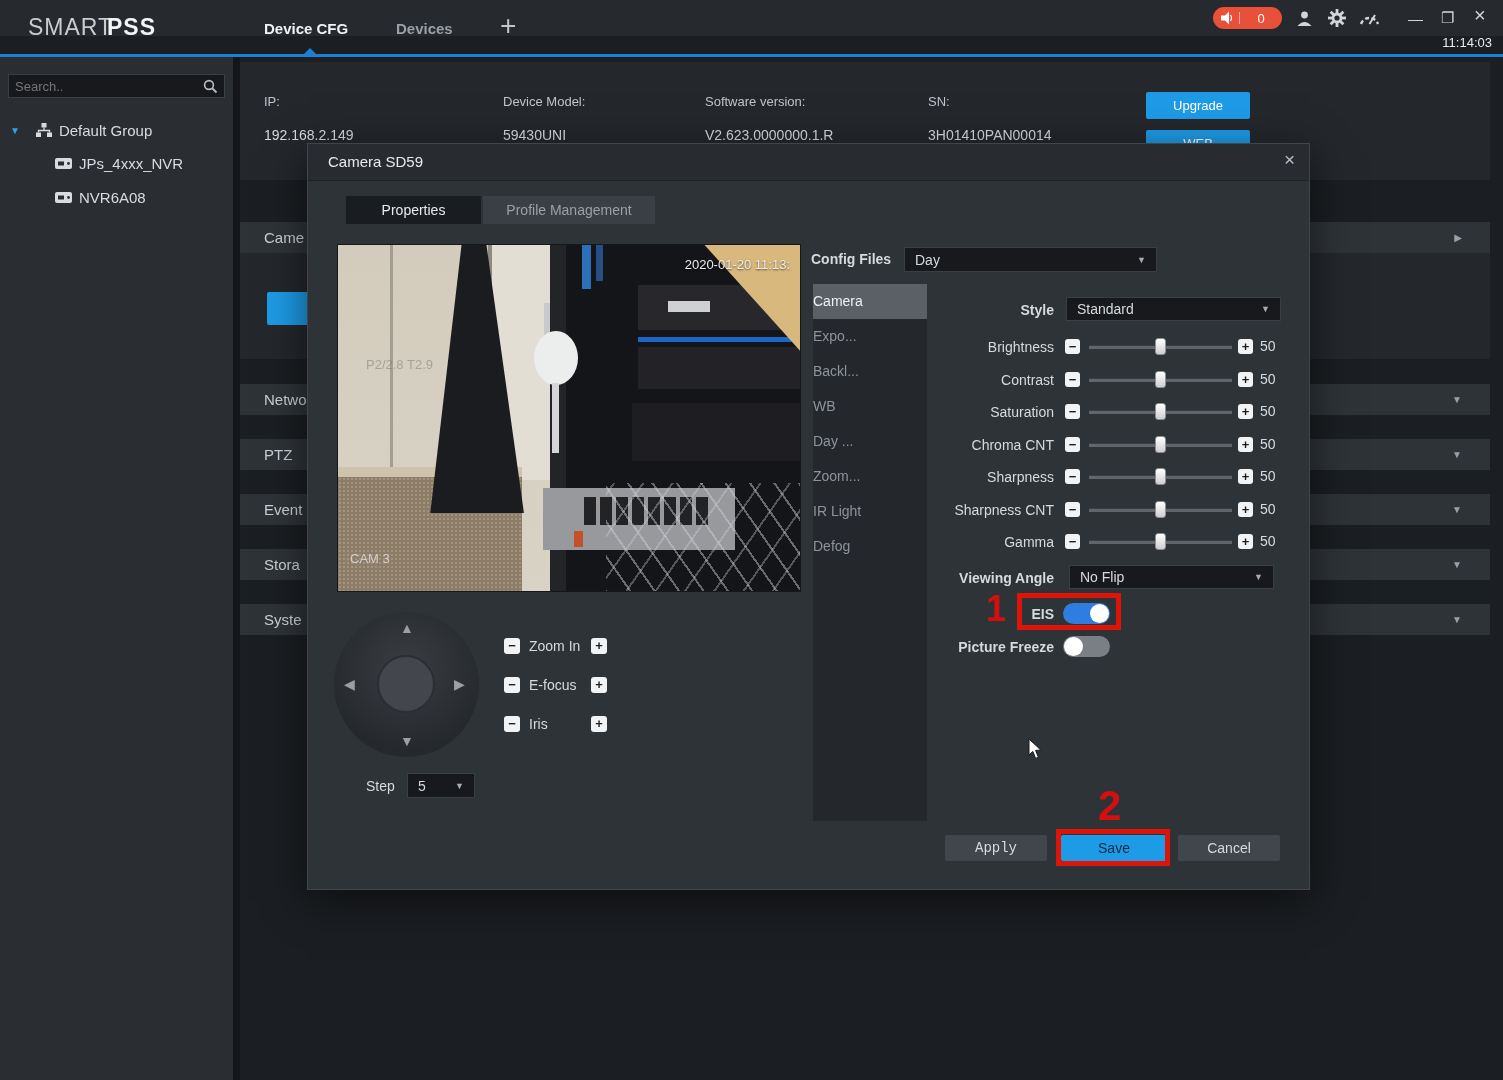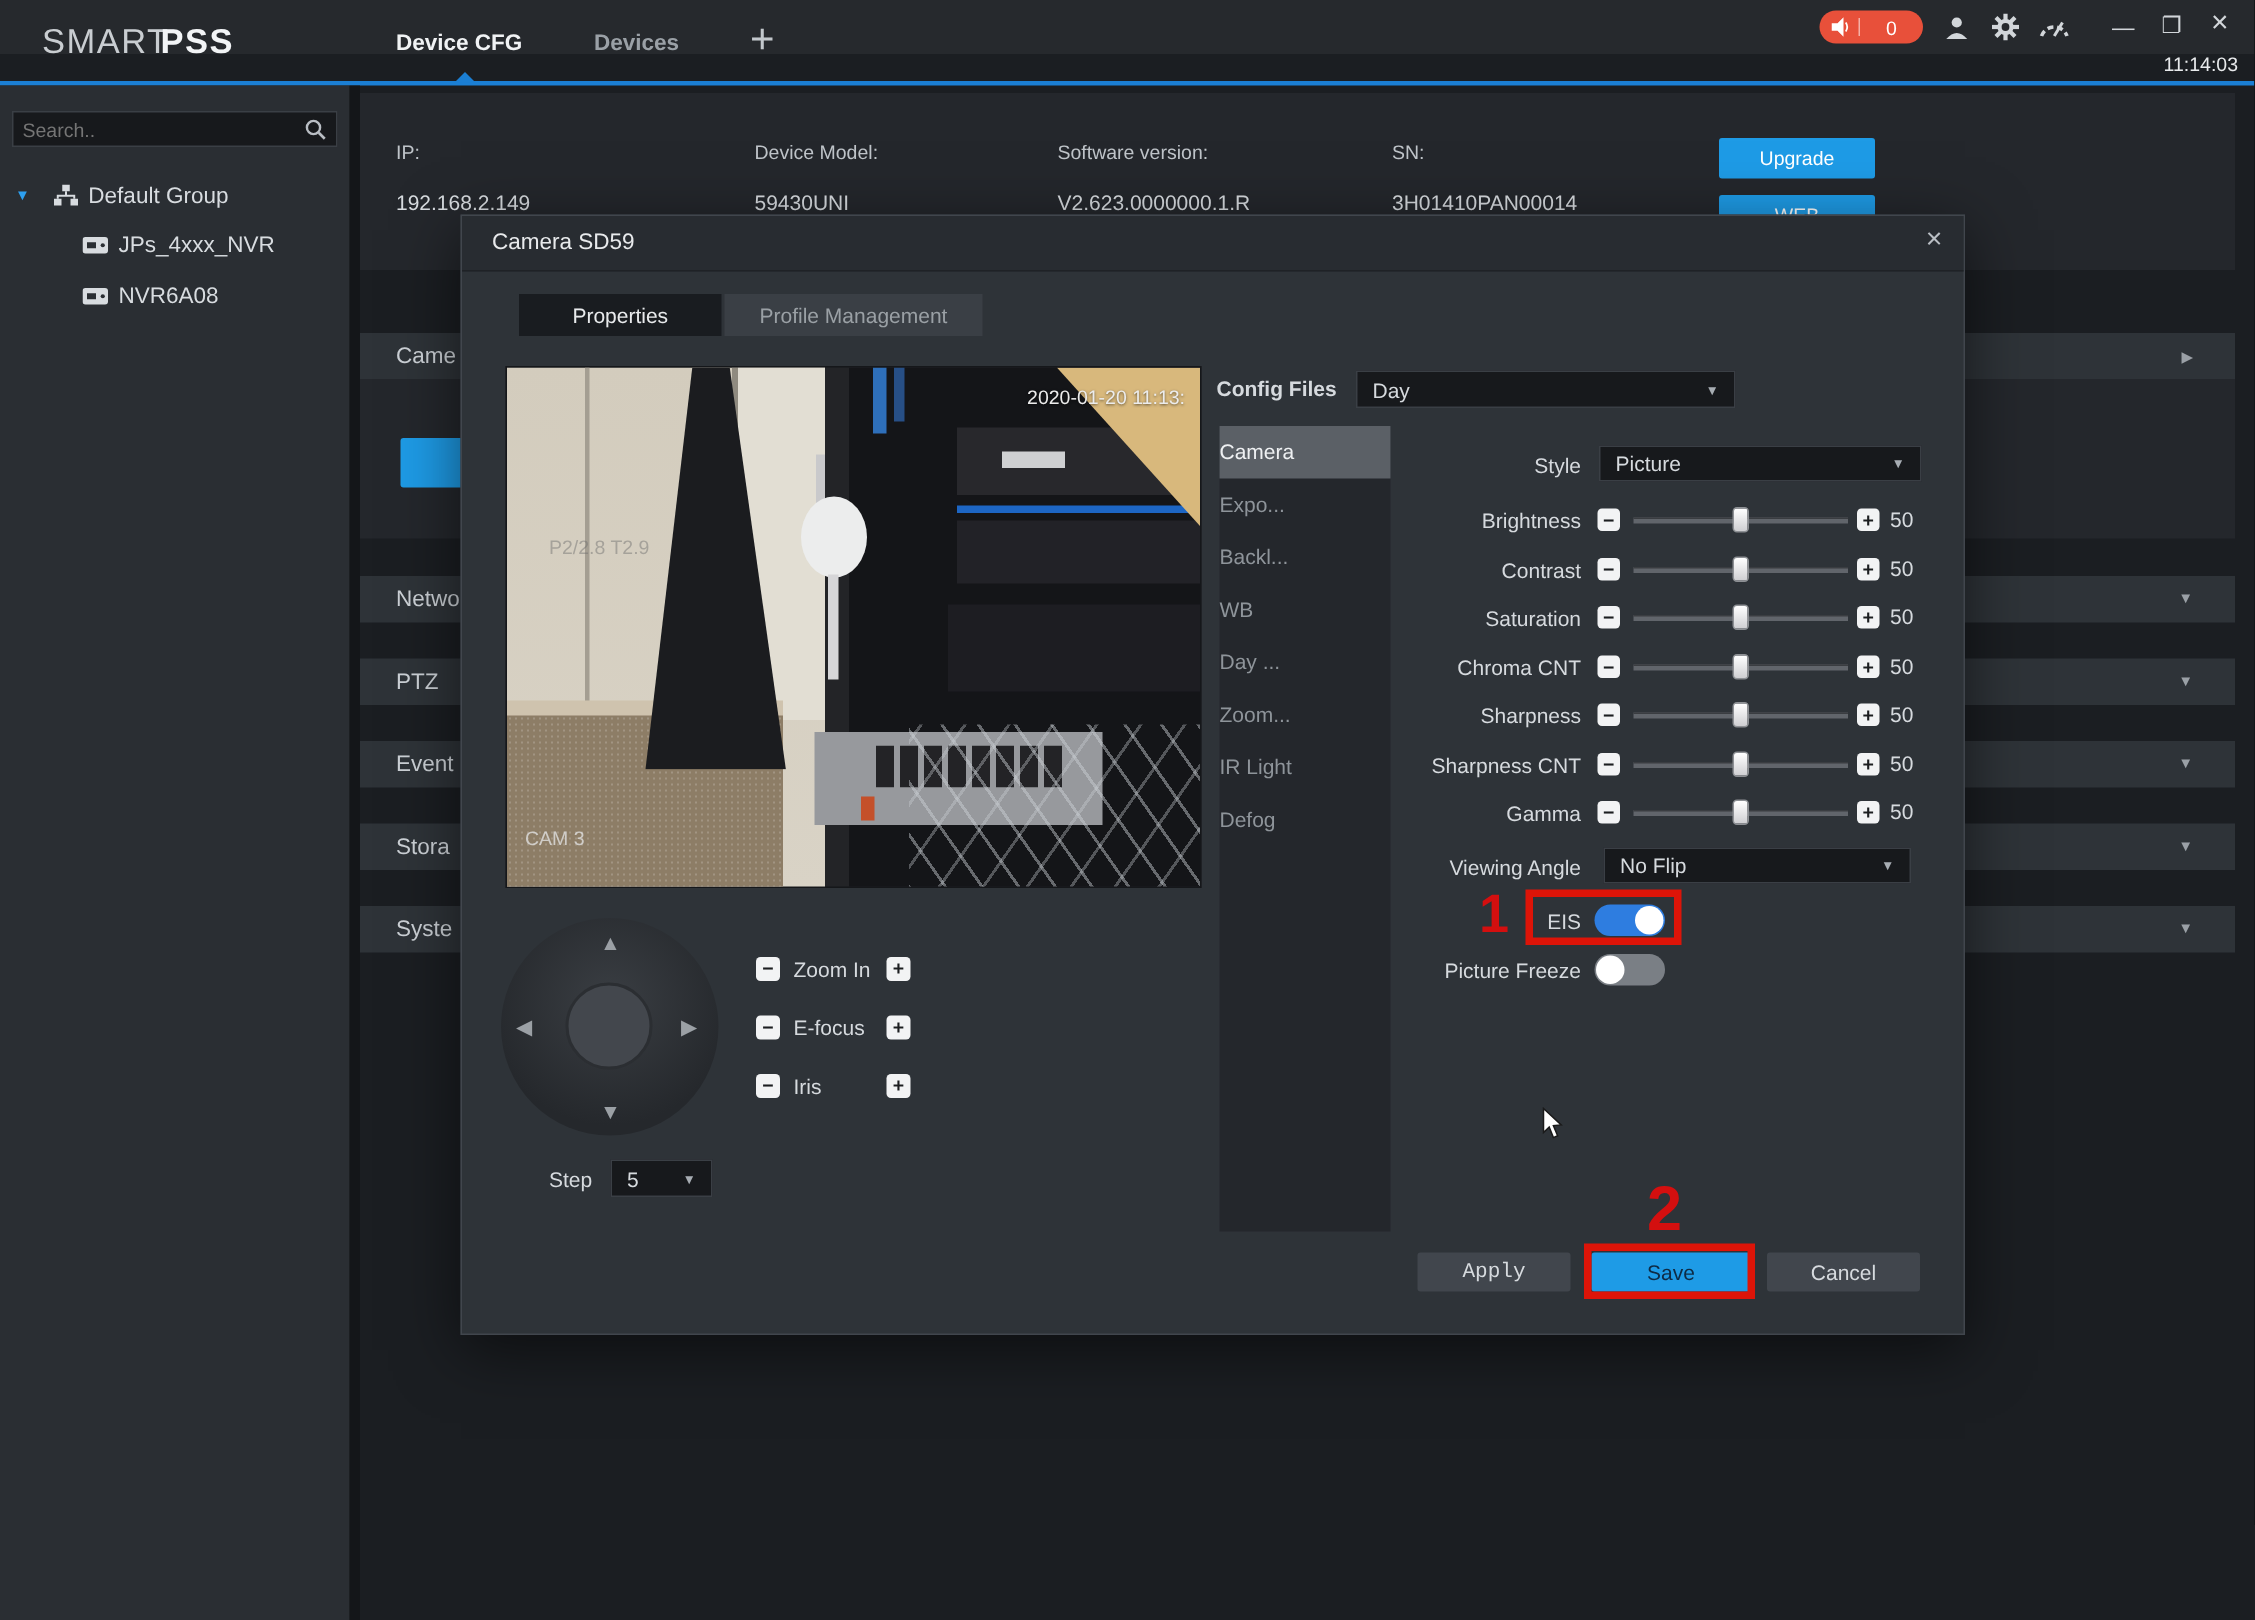--- a/index.html
+++ b/index.html
@@ -70,21 +70,21 @@
     color:#1c1e20;font-size:13px;font-weight:700;line-height:15px;text-align:center;}
   .ctrlbl{position:absolute;font-size:14px;color:#d6dade;}
   .ddown{position:absolute;background:#17191c;border:1px solid #3a3f45;box-sizing:border-box;
     display:flex;align-items:center;font-size:14px;color:#d6dade;justify-content:center;}
   .ddown .v{margin-left:10px;flex:1;}
   .ddown .da{margin-right:10px;color:#a7adb3;font-size:9px;}
   
   #menu{position:absolute;left:505px;top:140px;width:114px;height:537px;background:#24272c;}
   #menu div{height:35px;line-height:35px;font-size:14px;color:#8e949a;}
   #menu div.on{background:#5b6066;color:#eef0f2;}
-  .rlabel{position:absolute;width:186px;text-align:right;font-size:14px;color:#d6dade;}
+  .rlabel{position:absolute;width:186px;text-align:right;font-size:14px;color:#d6dade;font-weight:bold;}
   .srow{position:absolute;left:560px;height:17px;}
   .srow .rl{position:absolute;left:0;top:1px;width:186px;text-align:right;font-size:14px;color:#d6dade;}
   .srow .mn{position:absolute;left:197px;top:1px;width:15px;height:15px;}
   .srow .tr{position:absolute;left:221px;top:7px;width:143px;height:3px;background:#61656b;
     border-top:1px solid #3a3d41;}
   .srow .th{position:absolute;left:-6px;top:-8px;width:11px;height:17px;border-radius:3px;
     background:linear-gradient(#ffffff,#cfcfd2);border:1px solid #8d9094;box-sizing:border-box;}
   .srow .pl{position:absolute;left:370px;top:1px;width:15px;height:15px;}
   .srow .vv{position:absolute;left:392px;top:0px;font-size:14px;color:#d6dade;}
   .toggle{position:absolute;width:47px;height:21px;border-radius:11px;}
@@ -297,21 +297,21 @@
       <div>Backl...</div>
       <div>WB</div>
       <div>Day ...</div>
       <div>Zoom...</div>
       <div>IR Light</div>
       <div>Defog</div>
     </div>
 
     <span class="rlabel" style="left:560px;top:158px;">Style</span>
     <div class="ddown" style="left:758px;top:153px;width:215px;height:24px;">
-      <span class="v">Picture</span>
+      <span class="v">Standard</span>
       <span class="da">▼</span>
     </div>
 
     <div class="srow" style="top:194px;">
       <span class="rl">Brightness</span>
       <div class="pmbtn mn">−</div>
       <div class="tr">
           <div class="th" style="left:66px;"></div>
         </div>
       <div class="pmbtn pl">+</div>

